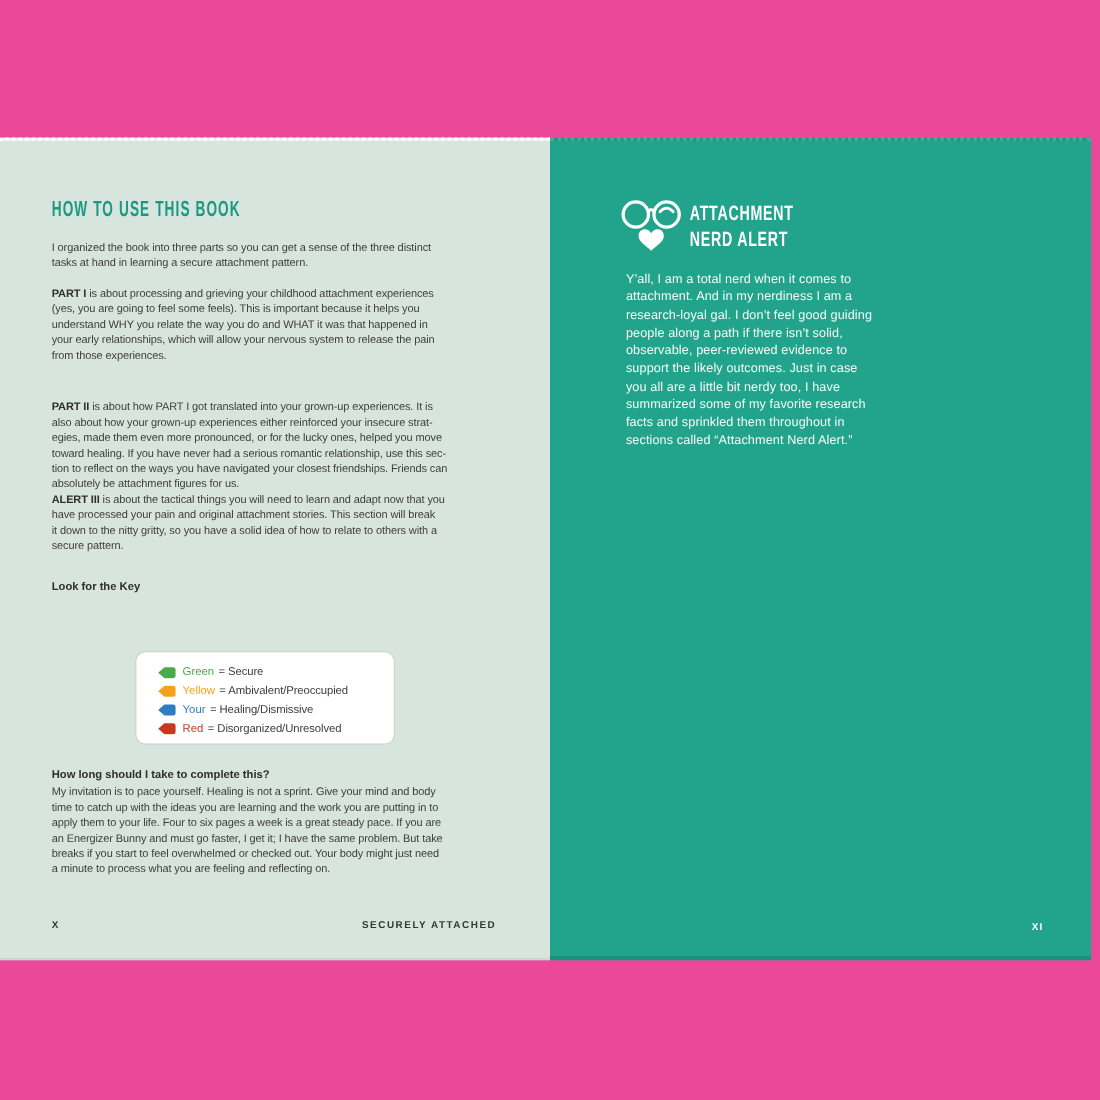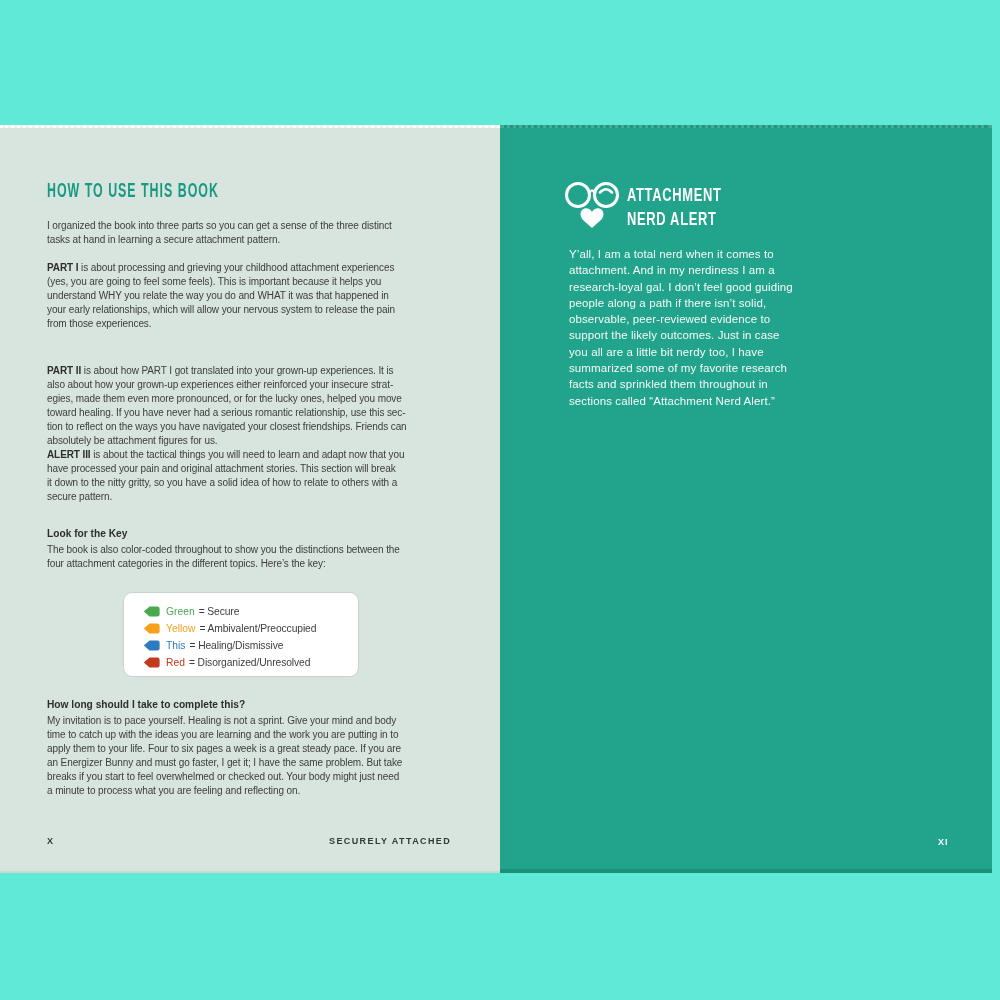--- a/index.html
+++ b/index.html
@@ -2,21 +2,21 @@
 <html><head>
 <meta charset="utf-8">
 <style>
   * { margin: 0; padding: 0; box-sizing: border-box; }
   html, body { background: #ffffff; }
   body { font-family: "Liberation Sans", sans-serif; }
   .canvas {
     position: relative;
     width: 1000px;
     height: 1000px;
-    background: #5eead4;
+    background: #ec4899;
     overflow: hidden;
   }
   .page {
     position: absolute;
     top: 125px;
     height: 748px;
   }
   .page.left {
     left: 0;
     width: 500px;
@@ -190,43 +190,41 @@
 toward healing. If you have never had a serious romantic relationship, use this sec-
 tion to reflect on the ways you have navigated your closest friendships. Friends can
 absolutely be attachment figures for us.</span></p>
 
     <p class="body-text pos-p4"><span class="b">ALERT III</span><span> is about the tactical things you will need to learn and adapt now that you
 have processed your pain and original attachment stories. This section will break
 it down to the nitty gritty, so you have a solid idea of how to relate to others with a
 secure pattern.</span></p>
 
     <h2 class="sub-head pos-keyh">Look for the Key</h2>
-    <p class="body-text pos-keyp">The book is also color-coded throughout to show you the distinctions between the
-four attachment categories in the different topics. Here’s the key:</p>
 
     <div class="key-box">
       <div class="legend-row row-green">
         <svg width="17" height="11" viewBox="0 0 17 11">
             <path class="tag-green" d="M6.5,0.5 L0.8,5.5 L6.5,10.5 L14.3,10.5 Q16.6,10.5 16.6,8.2 L16.6,2.8 Q16.6,0.5 14.3,0.5 Z"></path>
           </svg>
         <span class="lg-label">Green</span>
         <span class="lg-rest">= Secure</span>
       </div>
       <div class="legend-row row-yellow">
         <svg width="17" height="11" viewBox="0 0 17 11">
             <path class="tag-yellow" d="M6.5,0.5 L0.8,5.5 L6.5,10.5 L14.3,10.5 Q16.6,10.5 16.6,8.2 L16.6,2.8 Q16.6,0.5 14.3,0.5 Z"></path>
           </svg>
         <span class="lg-label">Yellow</span>
         <span class="lg-rest">= Ambivalent/Preoccupied</span>
       </div>
       <div class="legend-row row-blue">
         <svg width="17" height="11" viewBox="0 0 17 11">
             <path class="tag-blue" d="M6.5,0.5 L0.8,5.5 L6.5,10.5 L14.3,10.5 Q16.6,10.5 16.6,8.2 L16.6,2.8 Q16.6,0.5 14.3,0.5 Z"></path>
           </svg>
-        <span class="lg-label">This</span>
+        <span class="lg-label">Your</span>
         <span class="lg-rest">= Healing/Dismissive</span>
       </div>
       <div class="legend-row row-red">
         <svg width="17" height="11" viewBox="0 0 17 11">
             <path class="tag-red" d="M6.5,0.5 L0.8,5.5 L6.5,10.5 L14.3,10.5 Q16.6,10.5 16.6,8.2 L16.6,2.8 Q16.6,0.5 14.3,0.5 Z"></path>
           </svg>
         <span class="lg-label">Red</span>
         <span class="lg-rest">= Disorganized/Unresolved</span>
       </div>
     </div>

